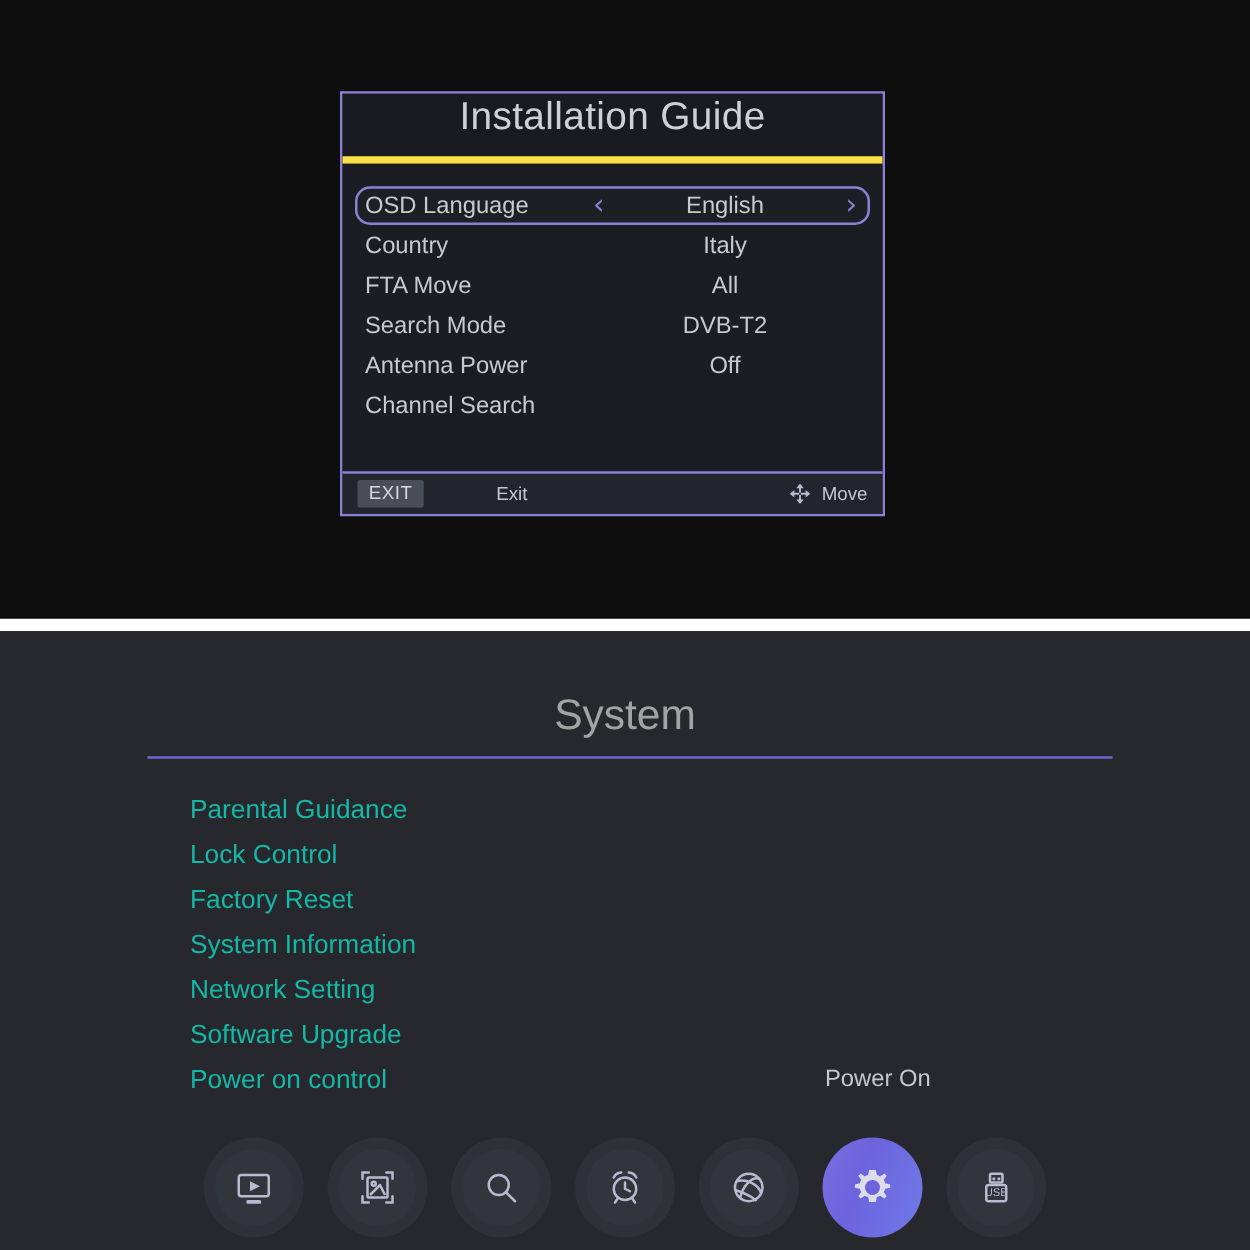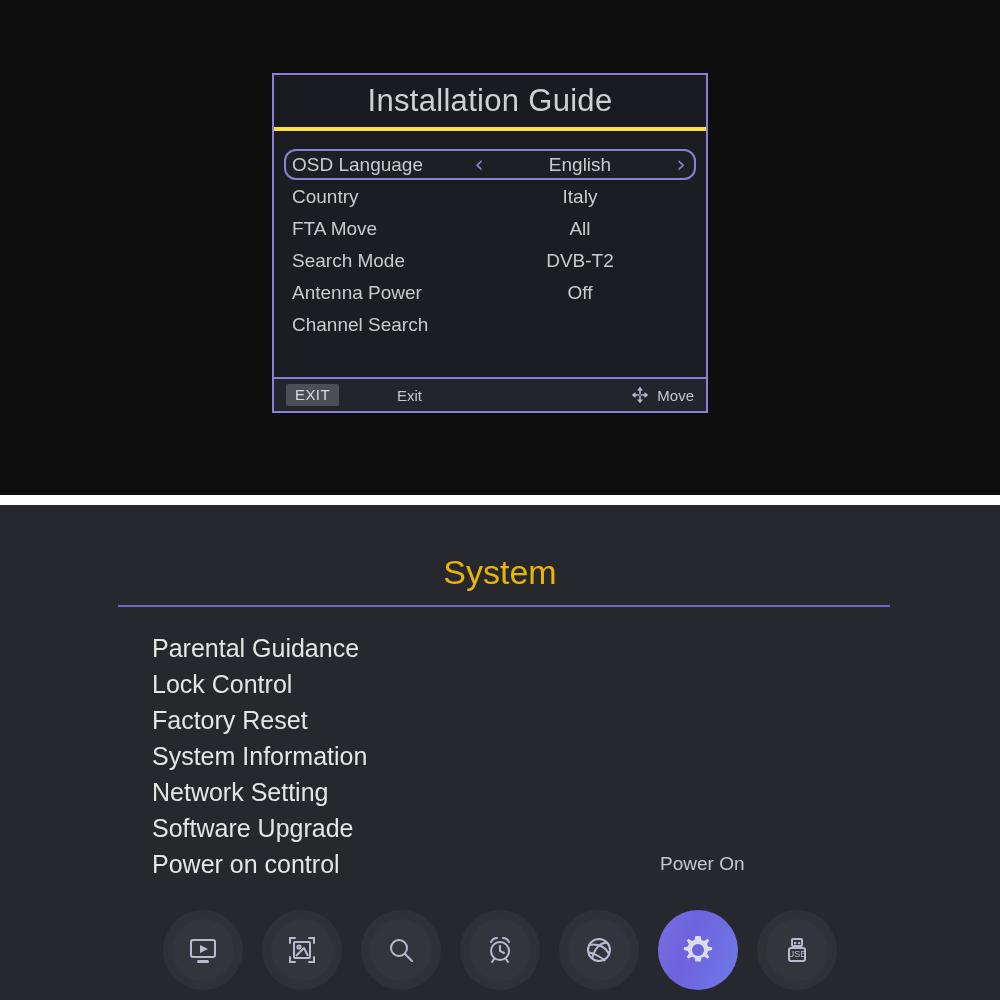--- a/index.html
+++ b/index.html
@@ -42,23 +42,22 @@
     left: 272px;
     top: 73px;
     width: 436px;
     height: 340px;
     border: 2px solid #8b80d6;
     background: #1c1d22;
     box-sizing: border-box;
   }
   .guide-title-bar {
     height: 56px;
-    border-bottom: 4px solid #fde047;
-    display: flex;
-    align-items: center;
+    border-bottom: 6px solid #fde047;
+    display: flex;
     justify-content: center;
     box-sizing: border-box;
     background: #1a1b20;
   }
   .guide-title {
     font-size: 31px;
     color: #cfd0d4;
     letter-spacing: 0.3px;
   }
   .guide-body {
@@ -146,21 +145,21 @@
     height: 495px;
     background: #26282d;
   }
   .sys-title {
     position: absolute;
     left: 0;
     top: 48px;
     width: 1000px;
     text-align: center;
     font-size: 34px;
-    color: #eab308;
+    color: #a3a3a3;
   }
   .sys-rule {
     position: absolute;
     left: 118px;
     top: 100px;
     width: 772px;
     height: 2px;
     background: #6f65d6;
   }
   .sys-list {
@@ -169,22 +168,22 @@
     top: 125px;
     width: 700px;
   }
   .sys-item {
     position: relative;
     height: 36px;
     display: flex;
     align-items: center;
   }
   .sys-item .sys-label {
-    font-size: 25px;
-    color: #e5e5e5;
+    font-size: 21px;
+    color: #14b8a6;
   }
   .sys-item .sys-value {
     position: absolute;
     left: 508px;
     font-size: 19px;
     color: #c7c8cc;
   }
 
   
   .dock {

